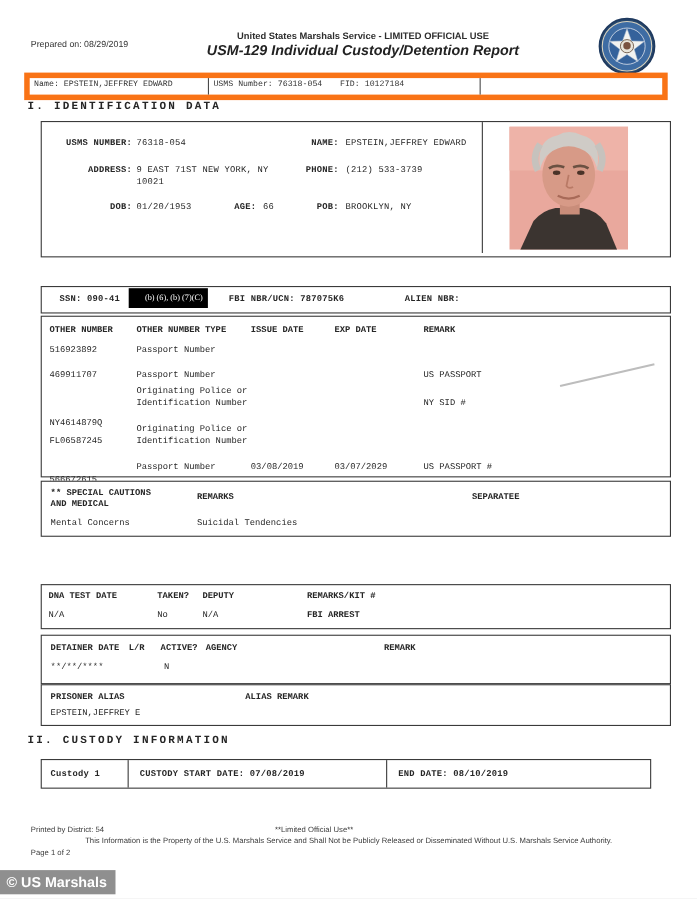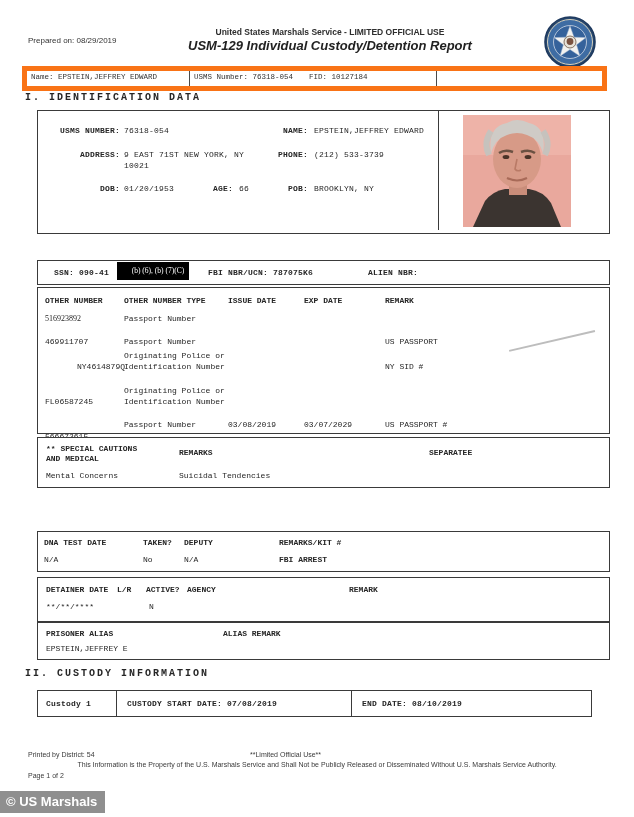--- a/index.html
+++ b/index.html
@@ -104,28 +104,28 @@
   </div>
 
   <div class="box" style="left:37px;top:287px;width:571px;height:145px;">
 
     <div class="abs hd" style="left:7px;top:8px;">OTHER NUMBER</div>
     <div class="abs hd" style="left:86px;top:8px;">OTHER NUMBER TYPE</div>
     <div class="abs hd" style="left:190px;top:8px;">ISSUE DATE</div>
     <div class="abs hd" style="left:266px;top:8px;">EXP DATE</div>
     <div class="abs hd" style="left:347px;top:8px;">REMARK</div>
 
-    <div class="abs val" style="left:7px;top:26px;font-family:Liberation Serif, serif;">516923892</div>
+    <div class="abs val" style="left:7px;top:26px;">516923892</div>
     <div class="abs val" style="left:86px;top:26px;">Passport Number</div>
 
     <div class="abs val" style="left:7px;top:49px;">469911707</div>
     <div class="abs val" style="left:86px;top:49px;">Passport Number</div>
     <div class="abs val" style="left:347px;top:49px;">US PASSPORT</div>
 
-    <div class="abs val" style="left:7px;top:74px;margin-left:32px;">NY4614879Q</div>
+    <div class="abs val" style="left:7px;top:92px;">NY4614879Q</div>
     <div class="abs val cellwrap" style="left:86px;top:62px;">Originating Police or Identification Number</div>
     <div class="abs val" style="left:347px;top:74px;">NY SID #</div>
 
     <div class="abs val" style="left:7px;top:109px;">FL06587245</div>
     <div class="abs val cellwrap" style="left:86px;top:97px;">Originating Police or Identification Number</div>
 
     <div class="abs val" style="left:7px;top:144px;">566672615</div>
     <div class="abs val" style="left:86px;top:132px;">Passport Number</div>
     <div class="abs val" style="left:190px;top:132px;">03/08/2019</div>
     <div class="abs val" style="left:266px;top:132px;">03/07/2029</div>

